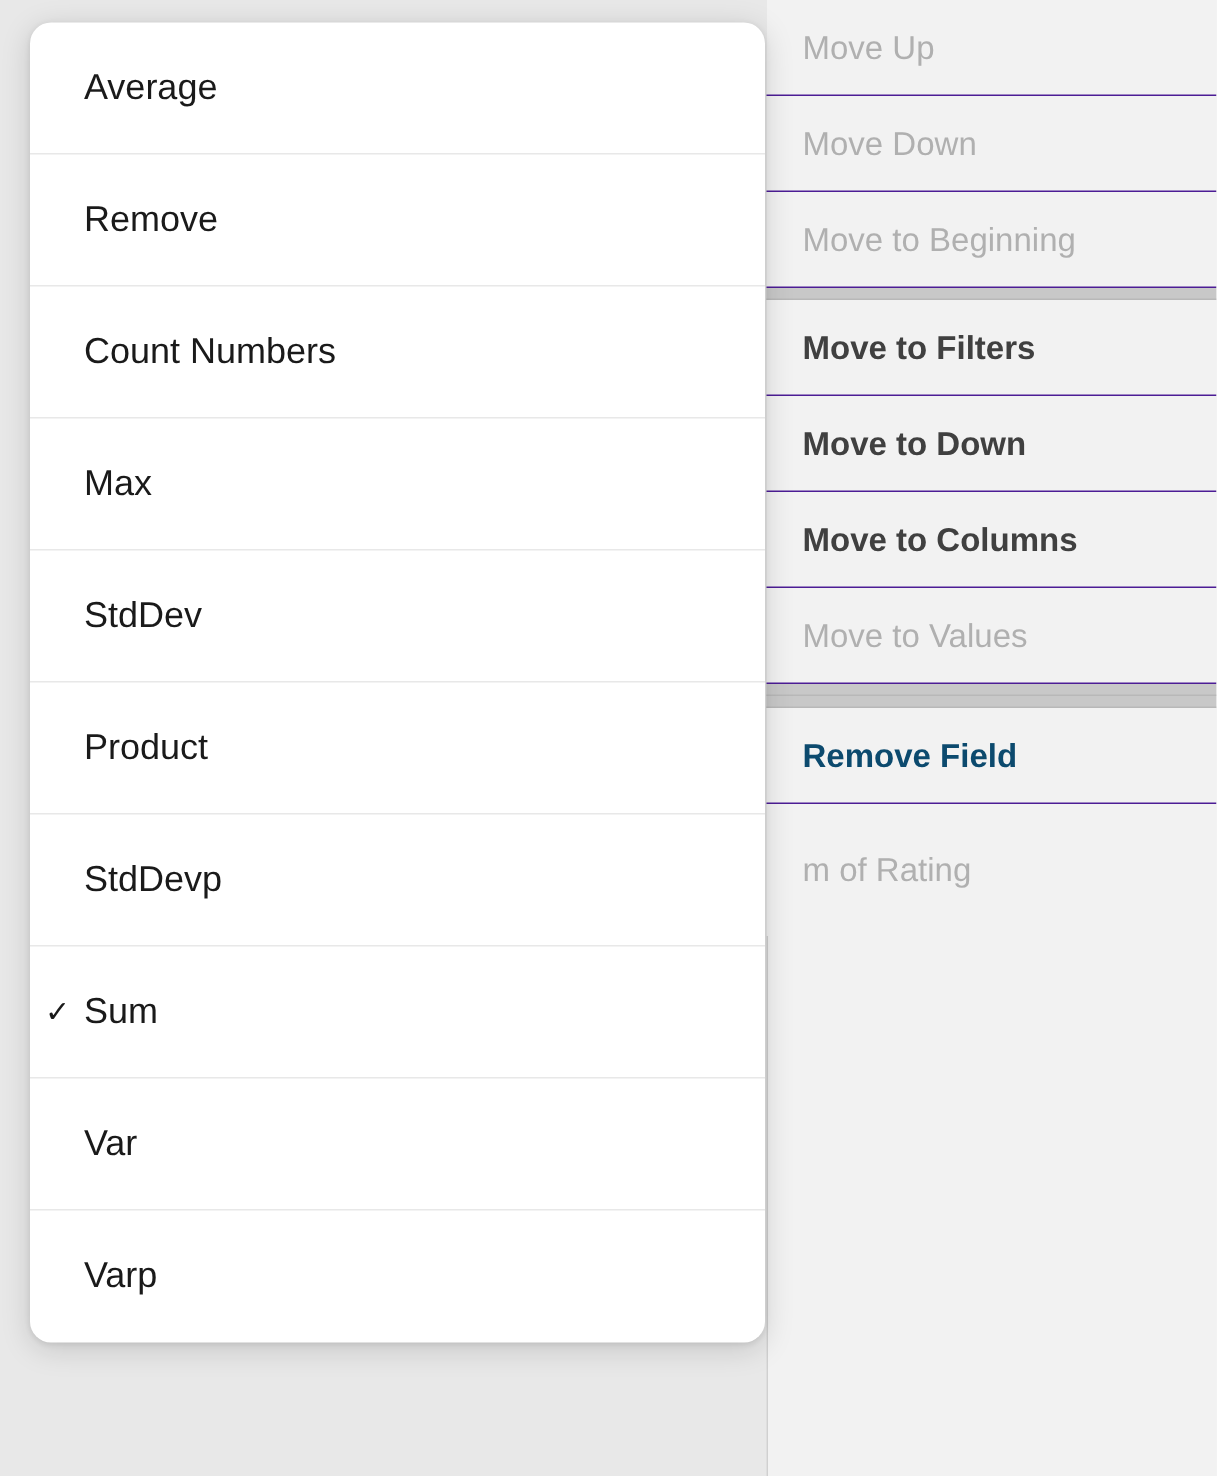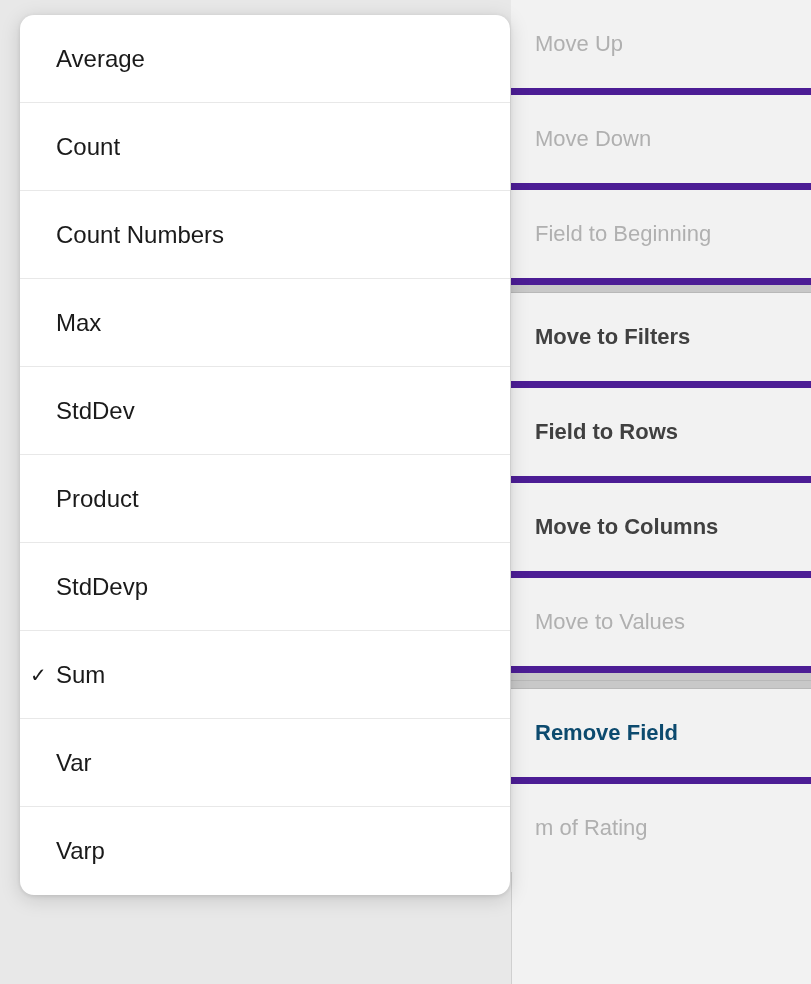--- a/index.html
+++ b/index.html
@@ -24,22 +24,22 @@
       width: 300px;
       height: 984px;
       background: #f2f2f2;
       border-left: 1px solid #d0d0d0;
     }
 
     .right-menu-item {
       display: flex;
       align-items: center;
       padding: 0 24px;
-      height: 95px;
-      border-bottom: 7px solid #4c1d95;
+      height: 64px;
+      border-bottom: 1px solid #4c1d95;
       font-size: 22px;
       cursor: pointer;
       background: #f2f2f2;
     }
 
     .right-menu-item.active {
       background: #e0e0e0;
     }
 
     .right-menu-item.disabled {
@@ -119,28 +119,28 @@
 </div>
 
 <div id="right-menu-container" style="position:absolute; right:0; top:0; width:300px;">
     <div class="right-menu-item disabled">
       <span>Move Up</span>
     </div>
     <div class="right-menu-item disabled">
       <span>Move Down</span>
     </div>
     <div class="right-menu-item disabled">
-      <span>Field to Beginning</span>
+      <span>Move to Beginning</span>
     </div>
     <div class="separator" style="position:relative;"></div>
     <div class="right-menu-item bold">
       <span>Move to Filters</span>
     </div>
     <div class="right-menu-item bold">
-      <span>Field to Rows</span>
+      <span>Move to Down</span>
     </div>
     <div class="right-menu-item bold">
       <span>Move to Columns</span>
     </div>
     <div class="right-menu-item disabled">
       <span>Move to Values</span>
     </div>
     <div class="separator" style="position:relative;"></div>
     <div class="separator" style="position:relative;"></div>
     <div class="right-menu-item red">
@@ -152,21 +152,21 @@
   </div>
 
 <div class="left-menu">
   <div id="left-menu-container">
       <div class="left-menu-item">
 
     <span class="label">Average</span>
   </div>
       <div class="left-menu-item">
 
-    <span class="label">Count</span>
+    <span class="label">Remove</span>
   </div>
       <div class="left-menu-item">
 
     <span class="label">Count Numbers</span>
   </div>
       <div class="left-menu-item">
 
     <span class="label">Max</span>
   </div>
       <div class="left-menu-item">

